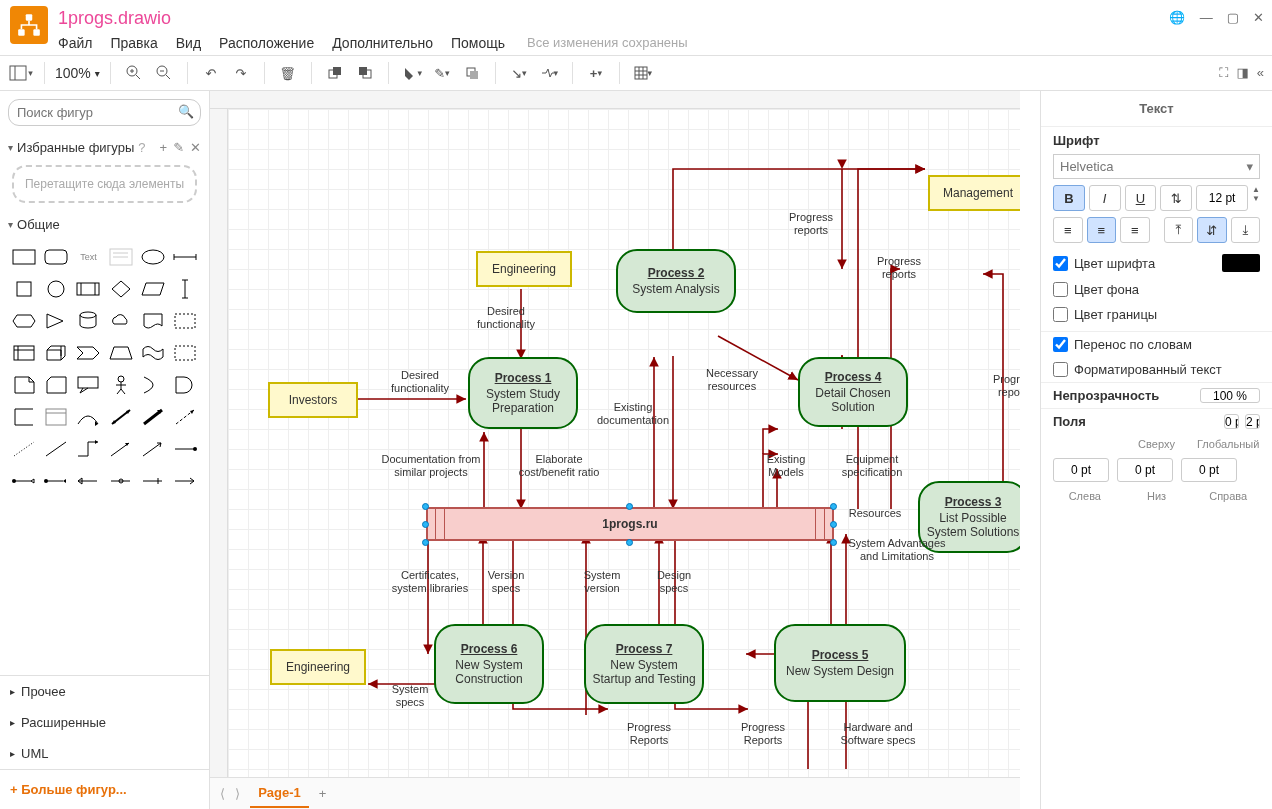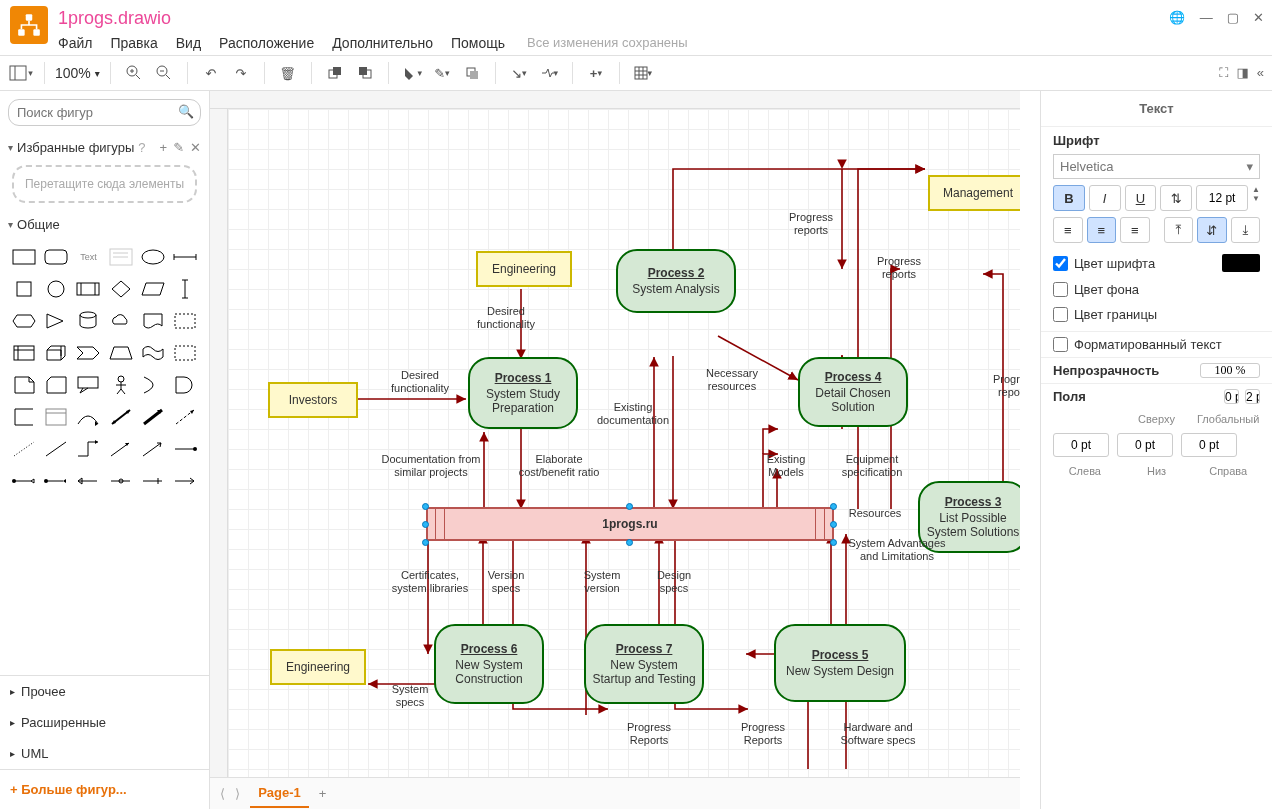--- a/index.html
+++ b/index.html
@@ -684,27 +684,31 @@
     <div class="chk-row">
         <input type="checkbox" style="">
         <span>Цвет фона</span>
       </div>
     <div class="chk-row">
         <input type="checkbox" style="">
         <span>Цвет границы</span>
       </div>
     <div style="border-top:1px solid #eee;margin-top:4px"></div>
     <div class="chk-row">
+        <input type="checkbox" checked="" style="">
+        <span>Перенос по словам</span>
+      </div>
+    <div class="chk-row">
         <input type="checkbox" style="">
         <span>Форматированный текст</span>
       </div>
     <div style="border-top:1px solid #eee"></div>
     <div class="chk-row">
         <b>Непрозрачность</b>
-        <input class="spin" style="margin-left: auto; width: 60px; font-family: Liberation Serif, serif;" value="100 %">
+        <input class="spin" style="margin-left: auto; width: 60px;" value="100 %">
       </div>
     <div style="border-top:1px solid #eee"></div>
     <div class="chk-row">
         <b>Поля</b>
       <input class="spin" style="margin-left: auto;" value="0 pt">
       <input class="spin" value="2 pt" style="">
     </div>
     <div class="field-row">
         <span class="lblr"></span>
         <span class="lblr">Сверху</span>

